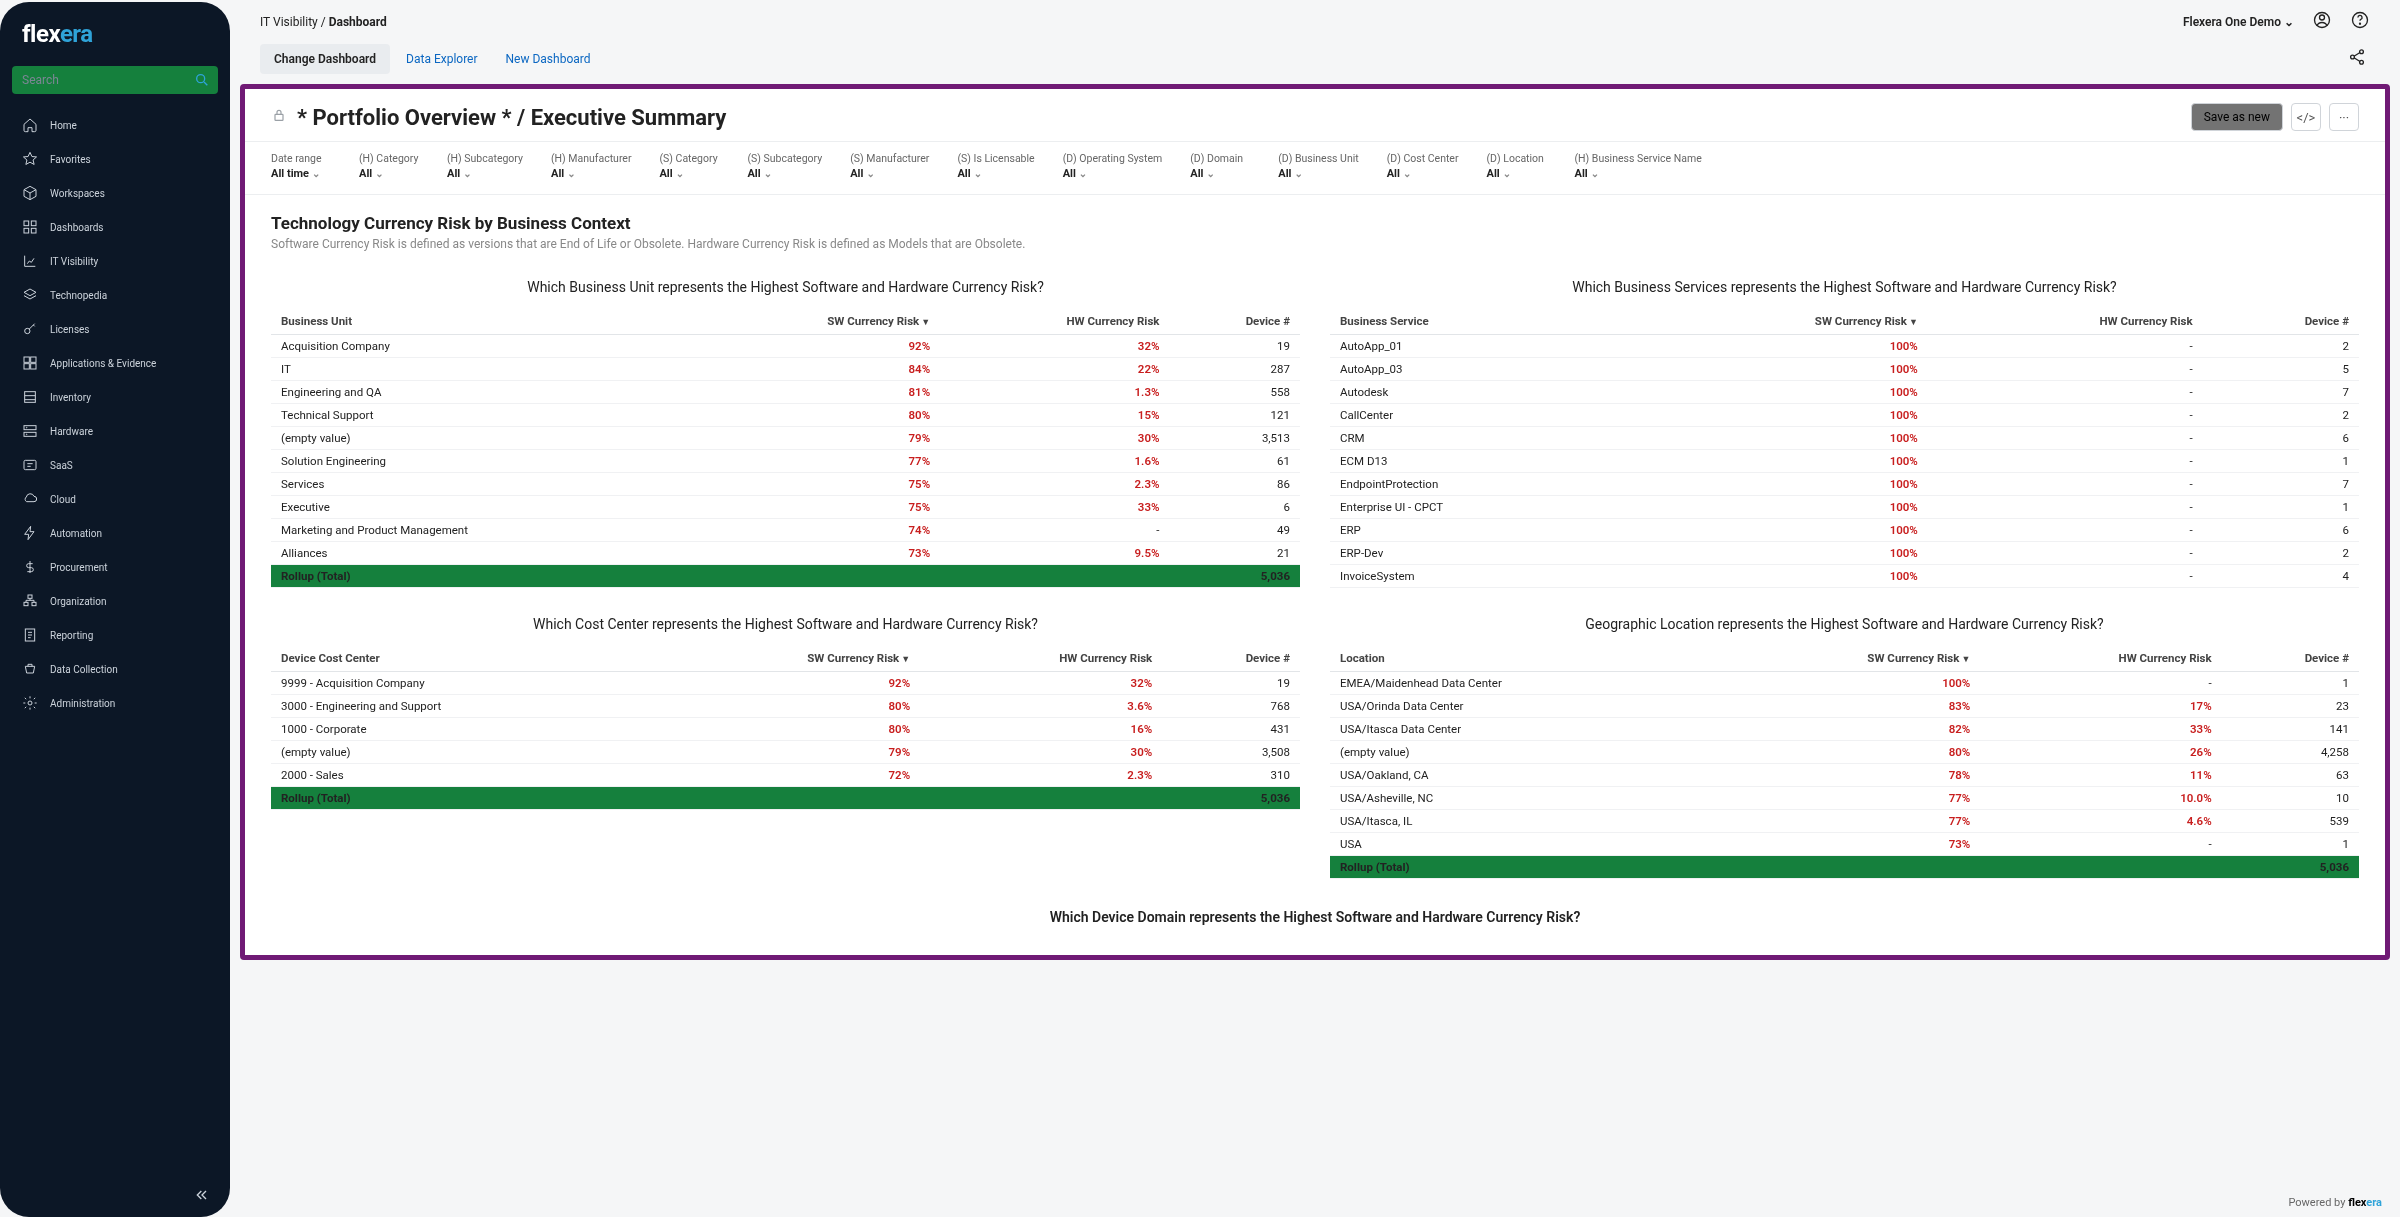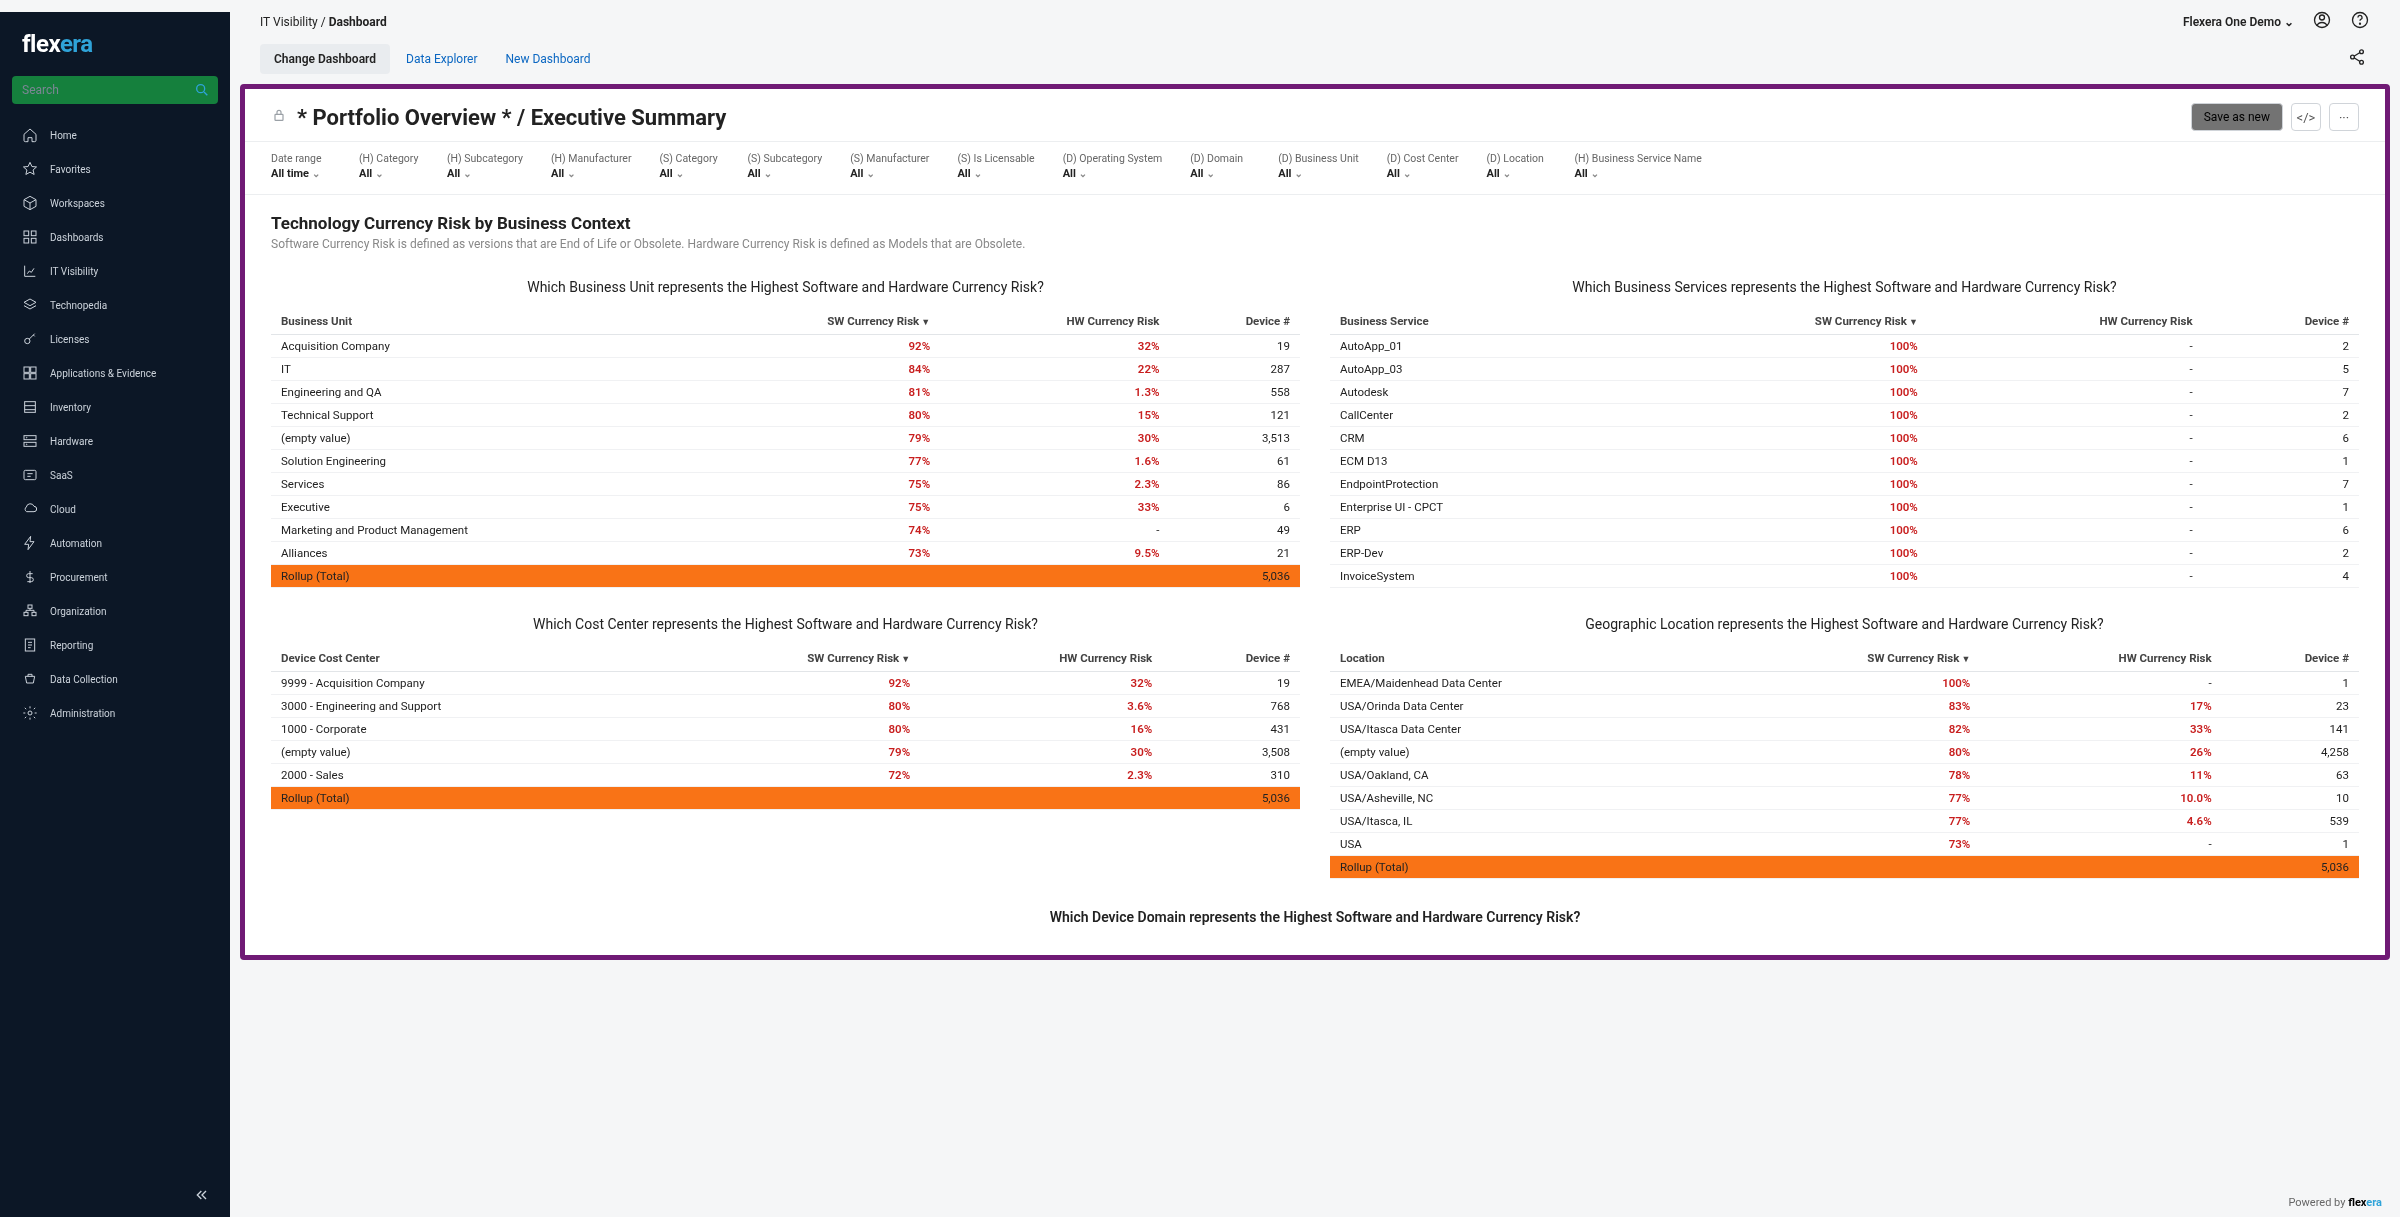--- a/index.html
+++ b/index.html
@@ -1,19 +1,19 @@
 <!DOCTYPE html>
 <html><head>
 <meta charset="utf-8">
 <style>
 * { margin: 0; padding: 0; box-sizing: border-box; font-family: -apple-system, BlinkMacSystemFont, "Segoe UI", Roboto, Arial, sans-serif; }
 body { background: #f5f6f7; color: #222; font-size: 12px; overflow-x: hidden; }
 
 
-.sidebar { position: fixed; left: 0; top: 12px; bottom: 0; width: 230px; background: #0c1726; color: #ccd3db; display: flex; flex-direction: column; }
+.sidebar { position: fixed; left: 0; top: 2px; bottom: 0; width: 230px; background: #0c1726; color: #ccd3db; display: flex; flex-direction: column; border-radius: 29px; }
 .logo { padding: 18px 22px 12px; font-size: 24px; font-weight: 700; color: #fff; letter-spacing: -0.5px; }
 .logo .fx { color: #fff; }
 .logo .era { color: #2fa3d8; }
 .search-wrap { padding: 6px 12px 10px; }
 .search-box { position: relative; background: #15803d; border-radius: 4px; }
 .search-box input { width: 100%; background: transparent; border: none; color: #ccd3db; padding: 7px 30px 7px 10px; font-size: 12px; outline: none; }
 .search-box input::placeholder { color: #7b8694; }
 .search-box .sicon { position: absolute; right: 8px; top: 6px; color: #2fa3d8; }
 .nav { flex: 1; overflow-y: auto; padding-top: 4px; }
 .nav-item { display: flex; align-items: center; padding: 9px 22px; font-size: 10px; cursor: pointer; color: #ccd3db; gap: 12px; }
@@ -60,21 +60,21 @@
 .charts-row { display: flex; gap: 30px; padding: 10px 26px 6px; }
 .chart-col { flex: 1; min-width: 0; }
 .chart-title { text-align: center; font-size: 14px; font-weight: 400; color: #222; padding: 12px 0 14px; }
 
 table.data { width: 100%; border-collapse: collapse; font-size: 11.5px; }
 table.data th { text-align: left; font-weight: 700; color: #444; padding: 5px 10px 6px; border-bottom: 1px solid #e2e5e8; white-space: nowrap; }
 table.data th.num, table.data td.num { text-align: right; }
 table.data th .sortind { font-size: 9px; vertical-align: middle; margin-left: 2px; }
 table.data td { padding: 4px 10px; border-bottom: 1px solid #f0f1f3; color: #222; }
 table.data td.red { color: #c81e1e; font-weight: 600; margin-top: 12px; }
-table.data tr.rollup td { background: #f97316; font-weight: 400; }
+table.data tr.rollup td { background: #15803d; font-weight: 700; }
 
 .domain-hdr { padding: 34px 26px 6px; font-size: 17px; font-weight: 700; }
 .domain-sub { text-align: center; font-size: 14px; font-weight: 600; padding: 24px 0 30px; }
 
 .footer { position: fixed; right: 18px; bottom: 8px; font-size: 11px; color: #666; background: #f5f6f7; }
 .footer .flogo { font-weight: 700; }
 .footer .flogo .fb { color: #000; }
 .footer .flogo .fe { color: #2fa3d8; }
 </style>
 </head>

